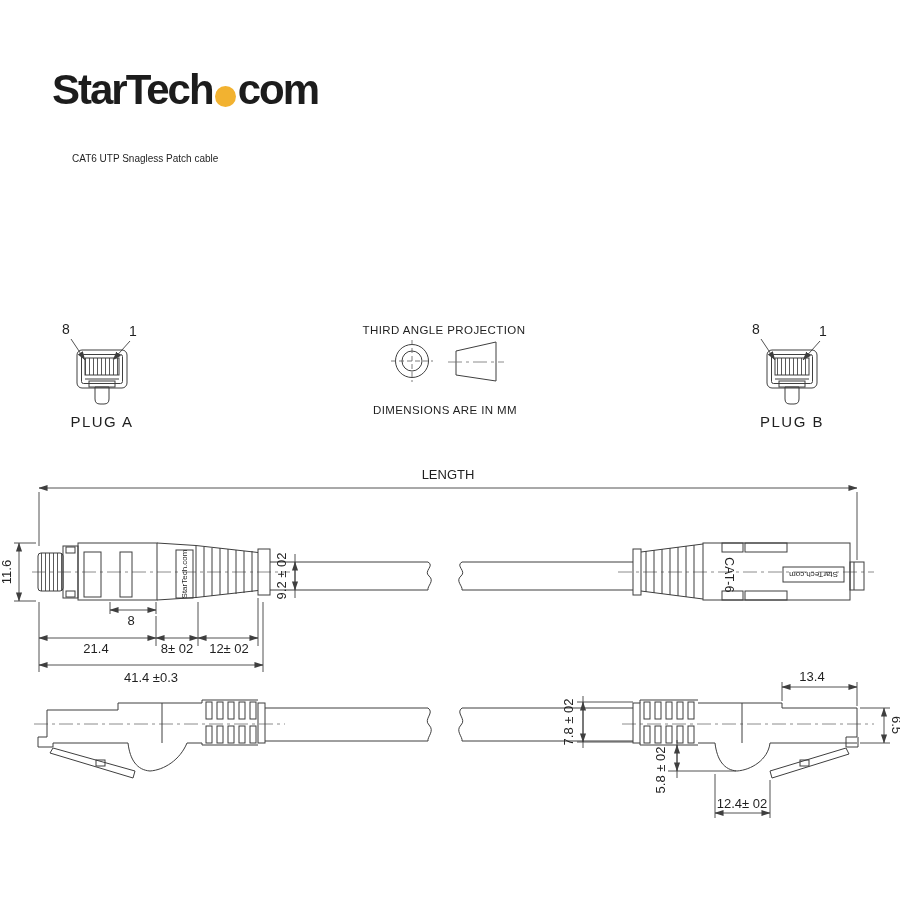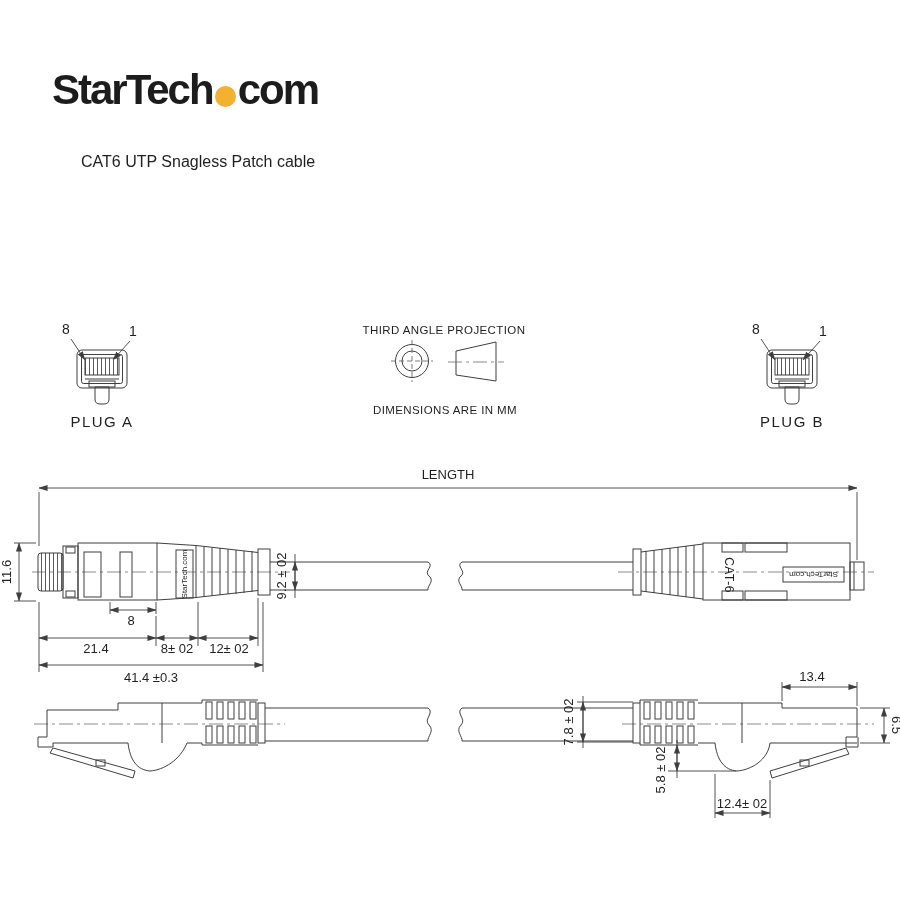--- a/index.html
+++ b/index.html
@@ -1,19 +1,19 @@
 <!DOCTYPE html>
 <html><head>
 <meta charset="utf-8">
 <style>
   html,body{margin:0;padding:0;background:#ffffff;width:900px;height:900px;overflow:hidden;}
   body{font-family:"Liberation Sans",sans-serif;position:relative;}
   .logo{position:absolute;left:28px;top:66px;font-weight:bold;font-size:42px;letter-spacing:-2px;color:#1c1c1c;white-space:nowrap;margin-left:24px;}
   .logo .dot{display:inline-block;margin:0 2px;transform:translateY(3px);}
-  .subtitle{position:absolute;left:81px;top:153px;font-size:16px;color:#1f1f1f;}
+  .subtitle{position:absolute;left:72px;top:153px;font-size:10px;color:#1f1f1f;}
   svg.drawing{position:absolute;left:0;top:0;}
   text{font-family:"Liberation Sans",sans-serif;fill:#1f1f1f;}
   .dimtxt{font-size:13px;}
   .plugtxt{font-size:15px;letter-spacing:1.5px;}
   .pintxt{font-size:14px;}
   .projtxt{font-size:11.5px;letter-spacing:0.4px;}
   .brandsm{font-size:8px;}
   .cat6{font-size:12px;letter-spacing:0.5px;}
   .ln{fill:none;stroke:#3f3f3f;stroke-width:1;}
   .dim{fill:none;stroke:#3f3f3f;stroke-width:0.9;}

